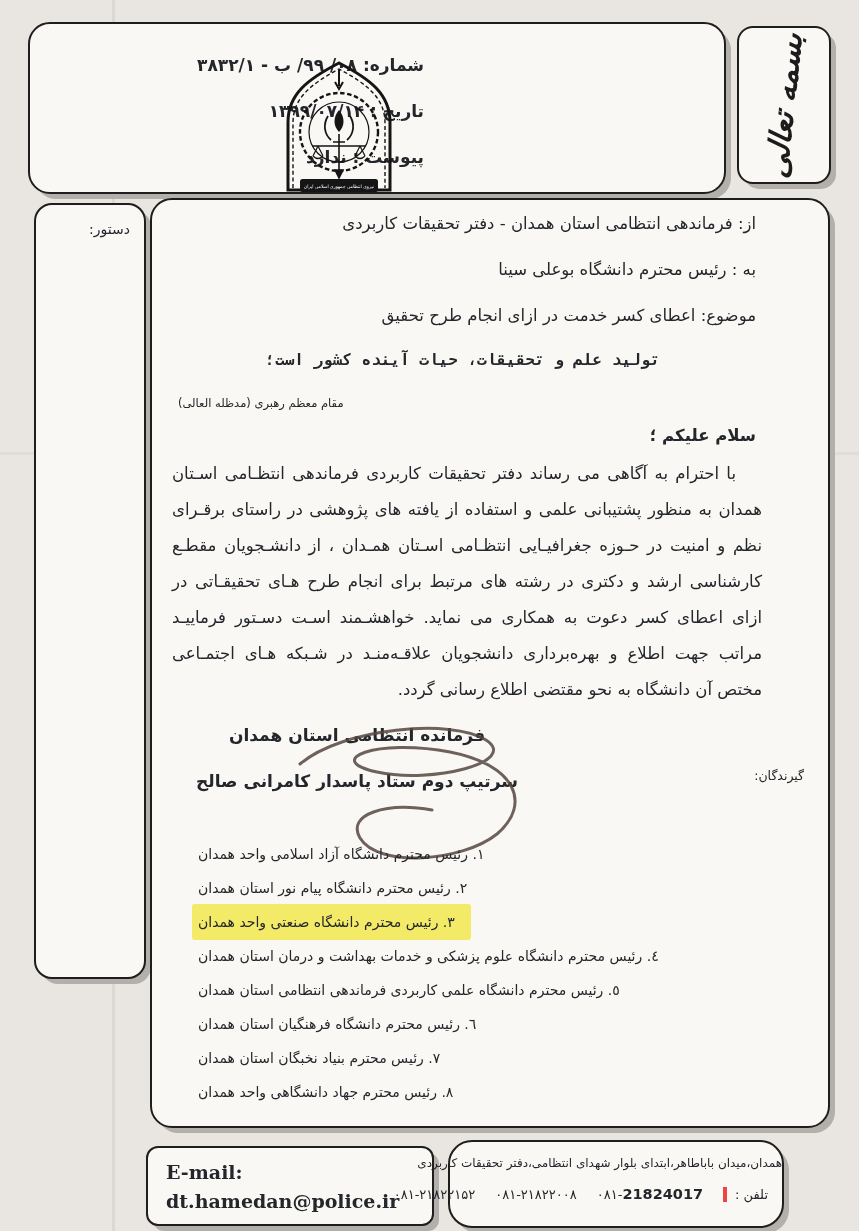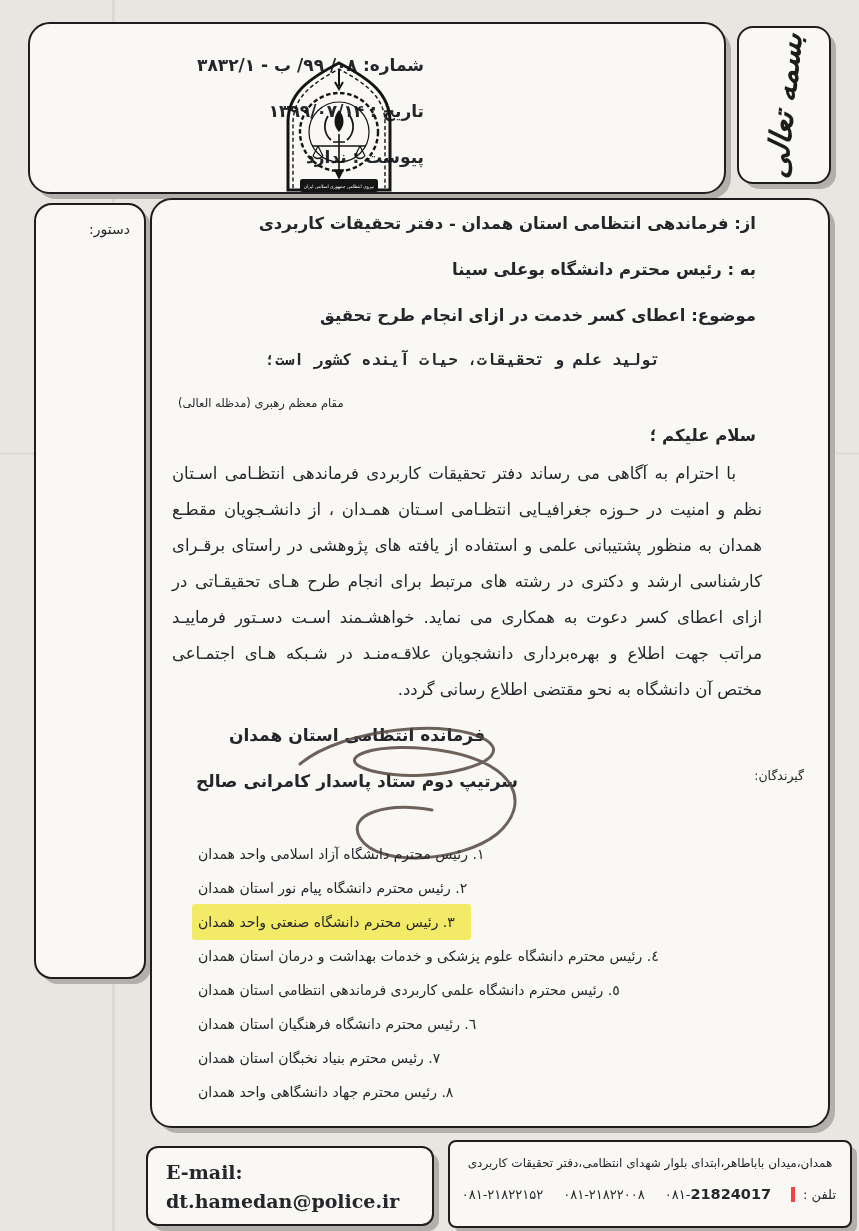--- a/index.html
+++ b/index.html
@@ -24,42 +24,42 @@
   
   .basmala-box{left:737px;top:26px;width:94px;height:158px;border-radius:16px;}
   .basmala{position:absolute;top:50%;left:50%;transform:translate(-50%,-50%) rotate(-84deg) skewX(-6deg);
     font-family:"DejaVu Serif","Liberation Serif",serif;font-weight:bold;font-style:italic;font-size:30px;white-space:nowrap;color:#1c1c1c;}
   
   .dastoor-box{left:34px;top:203px;width:112px;height:776px;border-radius:18px;}
   .dastoor-label{position:absolute;top:16px;right:14px;font-size:14px;}
   
   .main-box{left:150px;top:198px;width:680px;height:930px;border-radius:22px;}
   .abs{position:absolute;}
-  .head-line{font-size:16.5px;font-weight:bold;white-space:nowrap;}
+  .head-line{font-size:16.5px;font-weight:normal;white-space:nowrap;}
   .quote{font-size:16px;font-weight:bold;white-space:nowrap;font-family:Liberation Mono, monospace;}
   .attrib{font-size:11.5px;white-space:nowrap;}
   .salutation{font-size:16.5px;font-weight:bold;}
   .body-text{top:256px;right:66px;left:20px;font-size:16.5px;line-height:36px;}
   .body-line{text-align:justify;text-align-last:justify;}
   .body-line.first{padding-right:26px;}
   .body-line.last{text-align-last:right;}
   .sig-block{top:520px;left:40px;width:330px;text-align:center;}
   .sig-title,.sig-name{font-size:17px;font-weight:bold;line-height:30px;}
   .sig-name{margin-top:16px;}
   .sig-swirl{top:512px;left:128px;width:250px;height:150px;pointer-events:none;}
   .recipients-label{top:568px;right:24px;font-size:12.5px;}
   .recipients{top:636px;right:56px;left:40px;font-size:14px;}
   .recipient{height:34px;line-height:34px;text-align:left;white-space:nowrap;}
   .recipient .num{display:inline-block;min-width:22px;}
   .recipient .inner{display:inline-block;padding:1px 6px;border-radius:3px;}
   .recipient .inner.hl{background:var(--highlight);}
   
   .email-box{left:146px;top:1146px;width:288px;height:80px;border-radius:12px;direction:ltr;}
   .email-inner{padding:10px 0 0 18px;font-family:"DejaVu Serif","Liberation Serif",serif;font-weight:bold;font-size:19px;line-height:1.55;}
-  .address-box{left:448px;top:1140px;width:404px;height:88px;border-radius:8px;font-size:12.5px;}
+  .address-box{left:448px;top:1140px;width:336px;height:88px;border-radius:24px;font-size:12.5px;}
   .address-line{position:absolute;top:14px;right:0;left:0;text-align:center;white-space:nowrap;font-size:12px;}
   .phone-line{position:absolute;top:44px;right:14px;left:8px;display:flex;flex-direction:row;align-items:baseline;gap:20px;font-size:13px;white-space:nowrap;}
   .phone-label{border-left:4px solid #ef4444;padding-left:8px;}
   .phone{direction:ltr;unicode-bidi:isolate;}
   .phone b{font-size:14.5px;}
 </style>
 </head>
 <body>
 
 <div class="page">
@@ -111,22 +111,22 @@
       <span>موضوع:</span>
       <span>اعطای کسر خدمت در ازای انجام طرح تحقیق</span>
     </div>
 
     <div class="abs quote" style="top:150px;right:168px;">تولید علم و تحقیقات، حیات آینده کشور است؛</div>
     <div class="abs attrib" style="top:196px;left:26px;">مقام معظم رهبری (مدظله العالی)</div>
     <div class="abs salutation" style="top:226px;right:72px;">سلام علیکم ؛</div>
 
     <div class="abs body-text">
       <div class="body-line first">با احترام به آگاهی می رساند دفتر تحقیقات کاربردی فرماندهی انتظـامی اسـتان</div>
+      <div class="body-line">همدان به منظور پشتیبانی علمی و استفاده از یافته های پژوهشی در راستای برقـرای</div>
       <div class="body-line">نظم و امنیت در حـوزه جغرافیـایی انتظـامی اسـتان همـدان ، از دانشـجویان مقطـع</div>
-      <div class="body-line">همدان به منظور پشتیبانی علمی و استفاده از یافته های پژوهشی در راستای برقـرای</div>
       <div class="body-line">کارشناسی ارشد و دکتری در رشته های مرتبط برای انجام طرح هـای تحقیقـاتی در</div>
       <div class="body-line">ازای اعطای کسر دعوت به همکاری می نماید. خواهشـمند اسـت دسـتور فرماییـد</div>
       <div class="body-line">مراتب جهت اطلاع و بهره‌برداری دانشجویان علاقـه‌منـد در شـبکه هـای اجتمـاعی</div>
       <div class="body-line last">مختص آن دانشگاه  به نحو مقتضی اطلاع رسانی گردد.</div>
     </div>
 
     <div class="abs sig-block">
       <div class="sig-title">فرمانده انتظامی استان همدان</div>
       <div class="sig-name">سرتیپ دوم ستاد پاسدار کامرانی صالح</div>
     </div>

